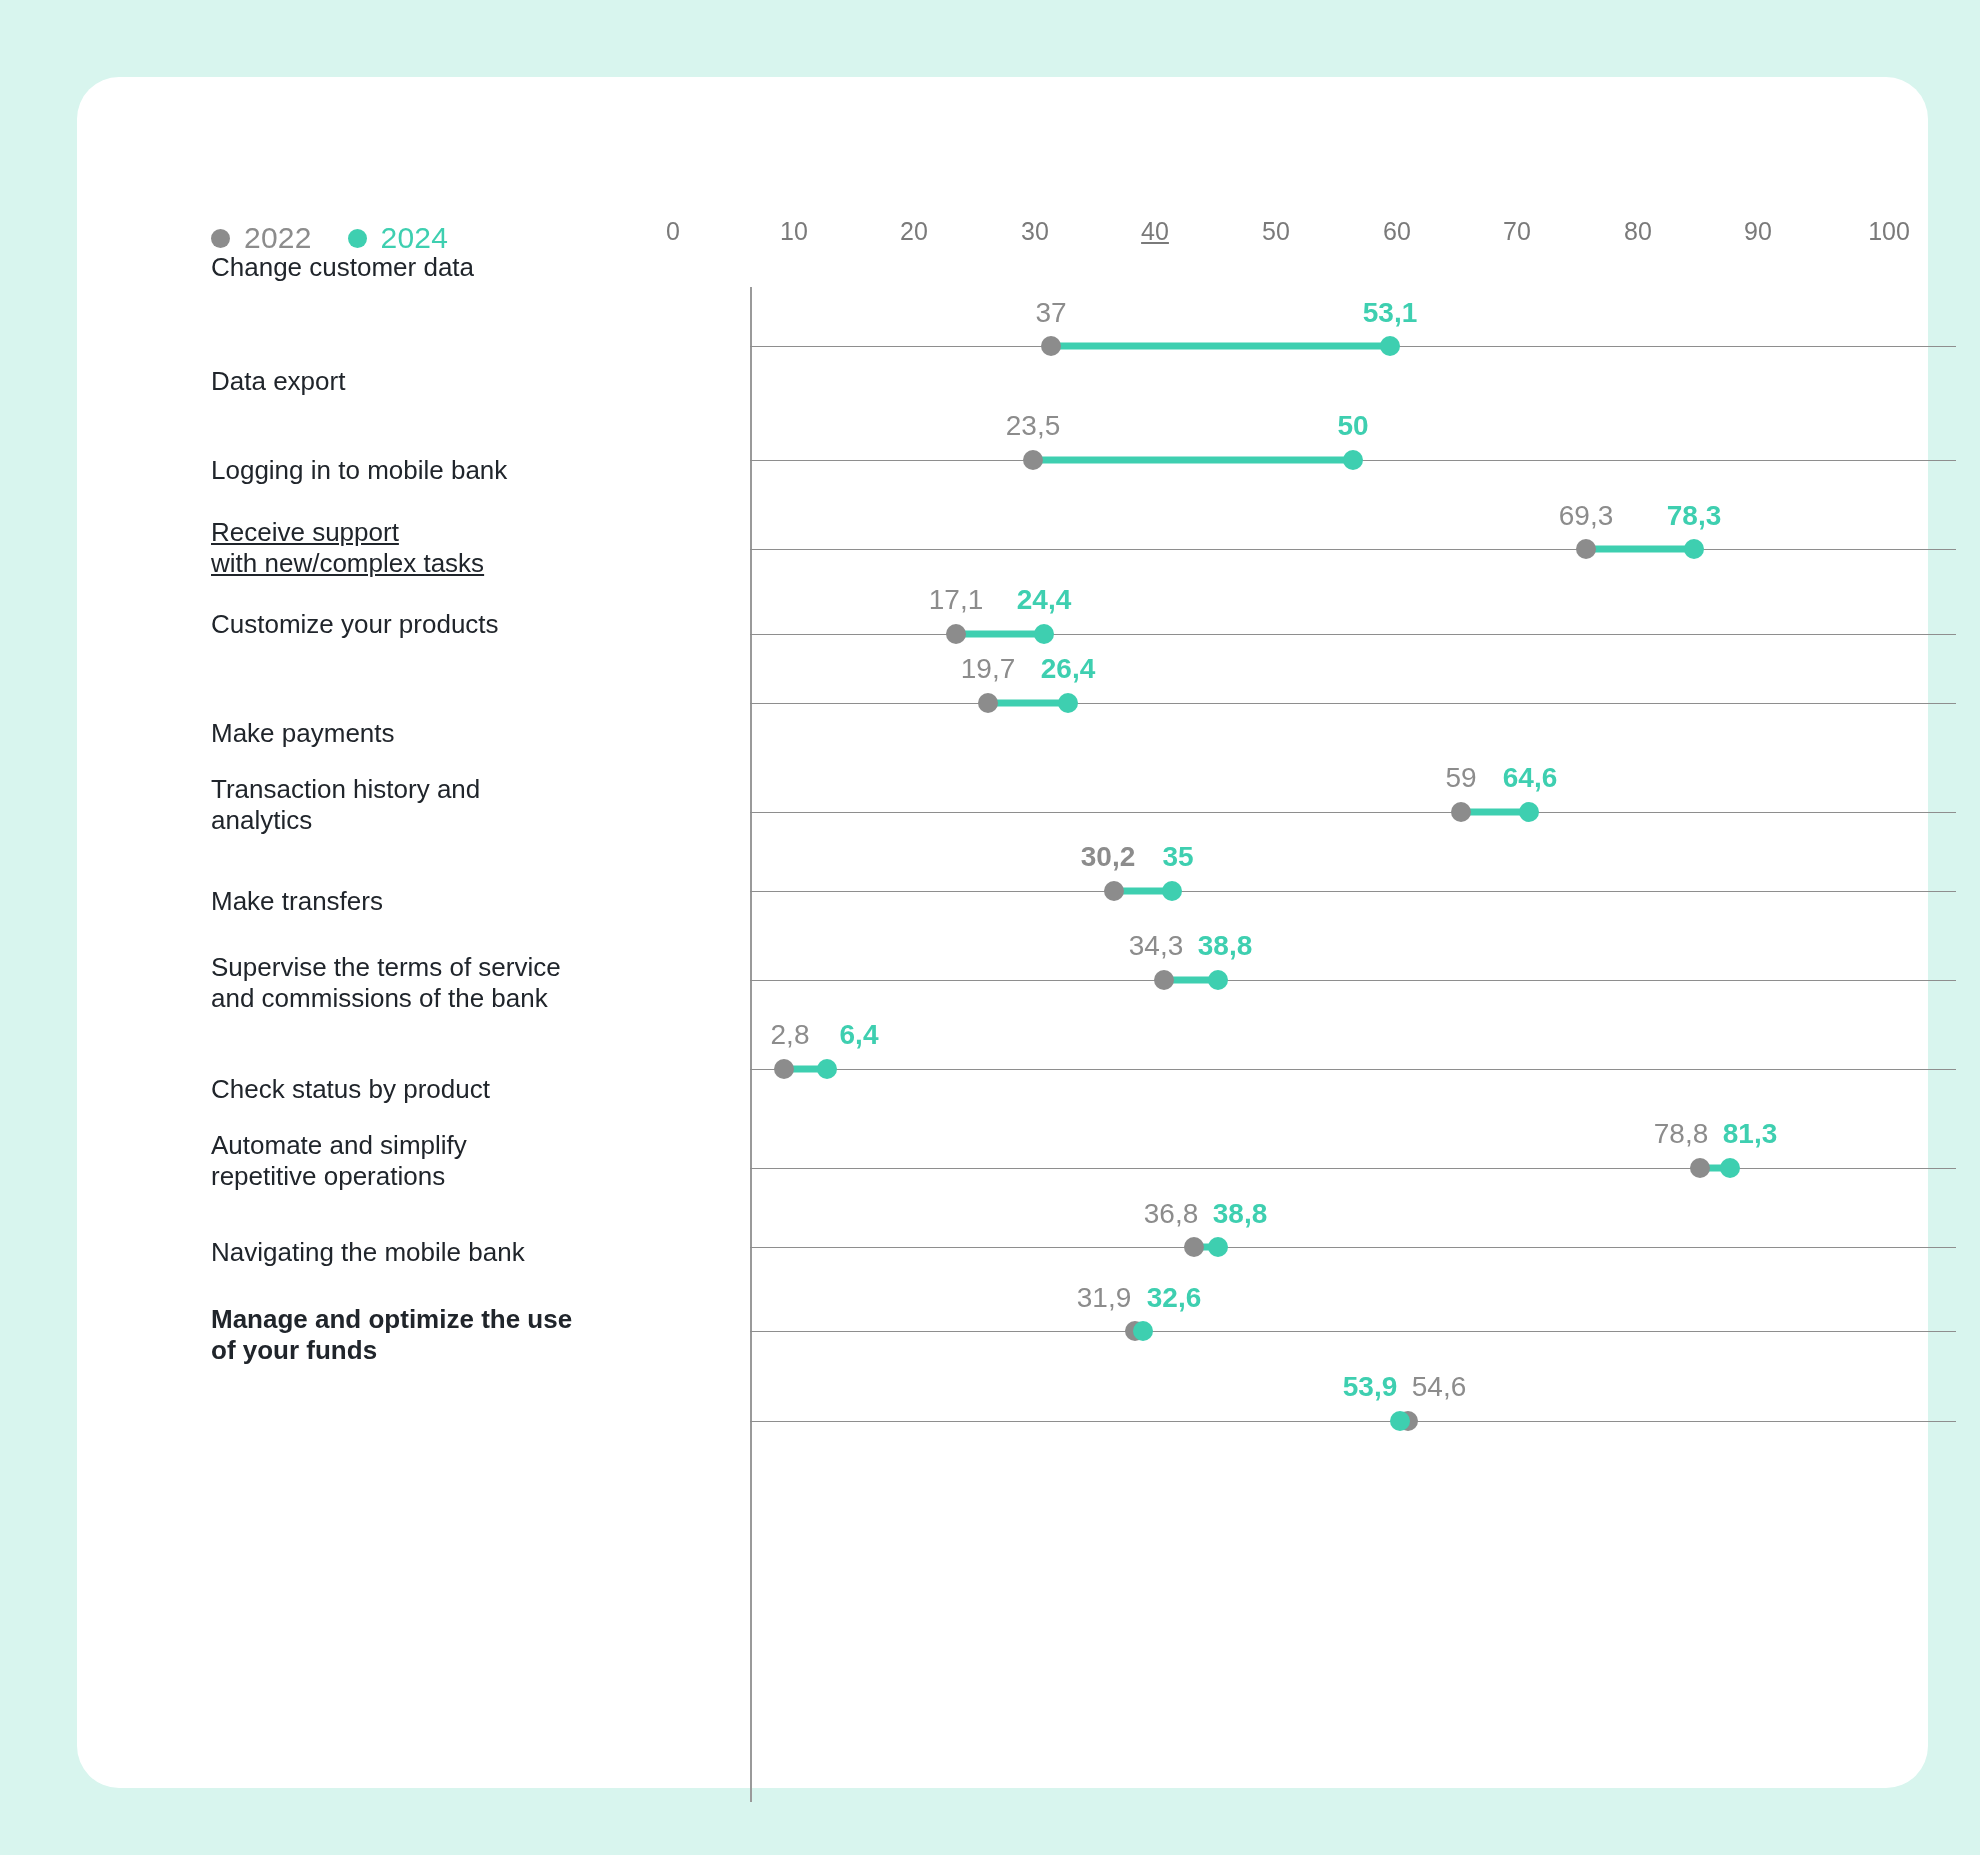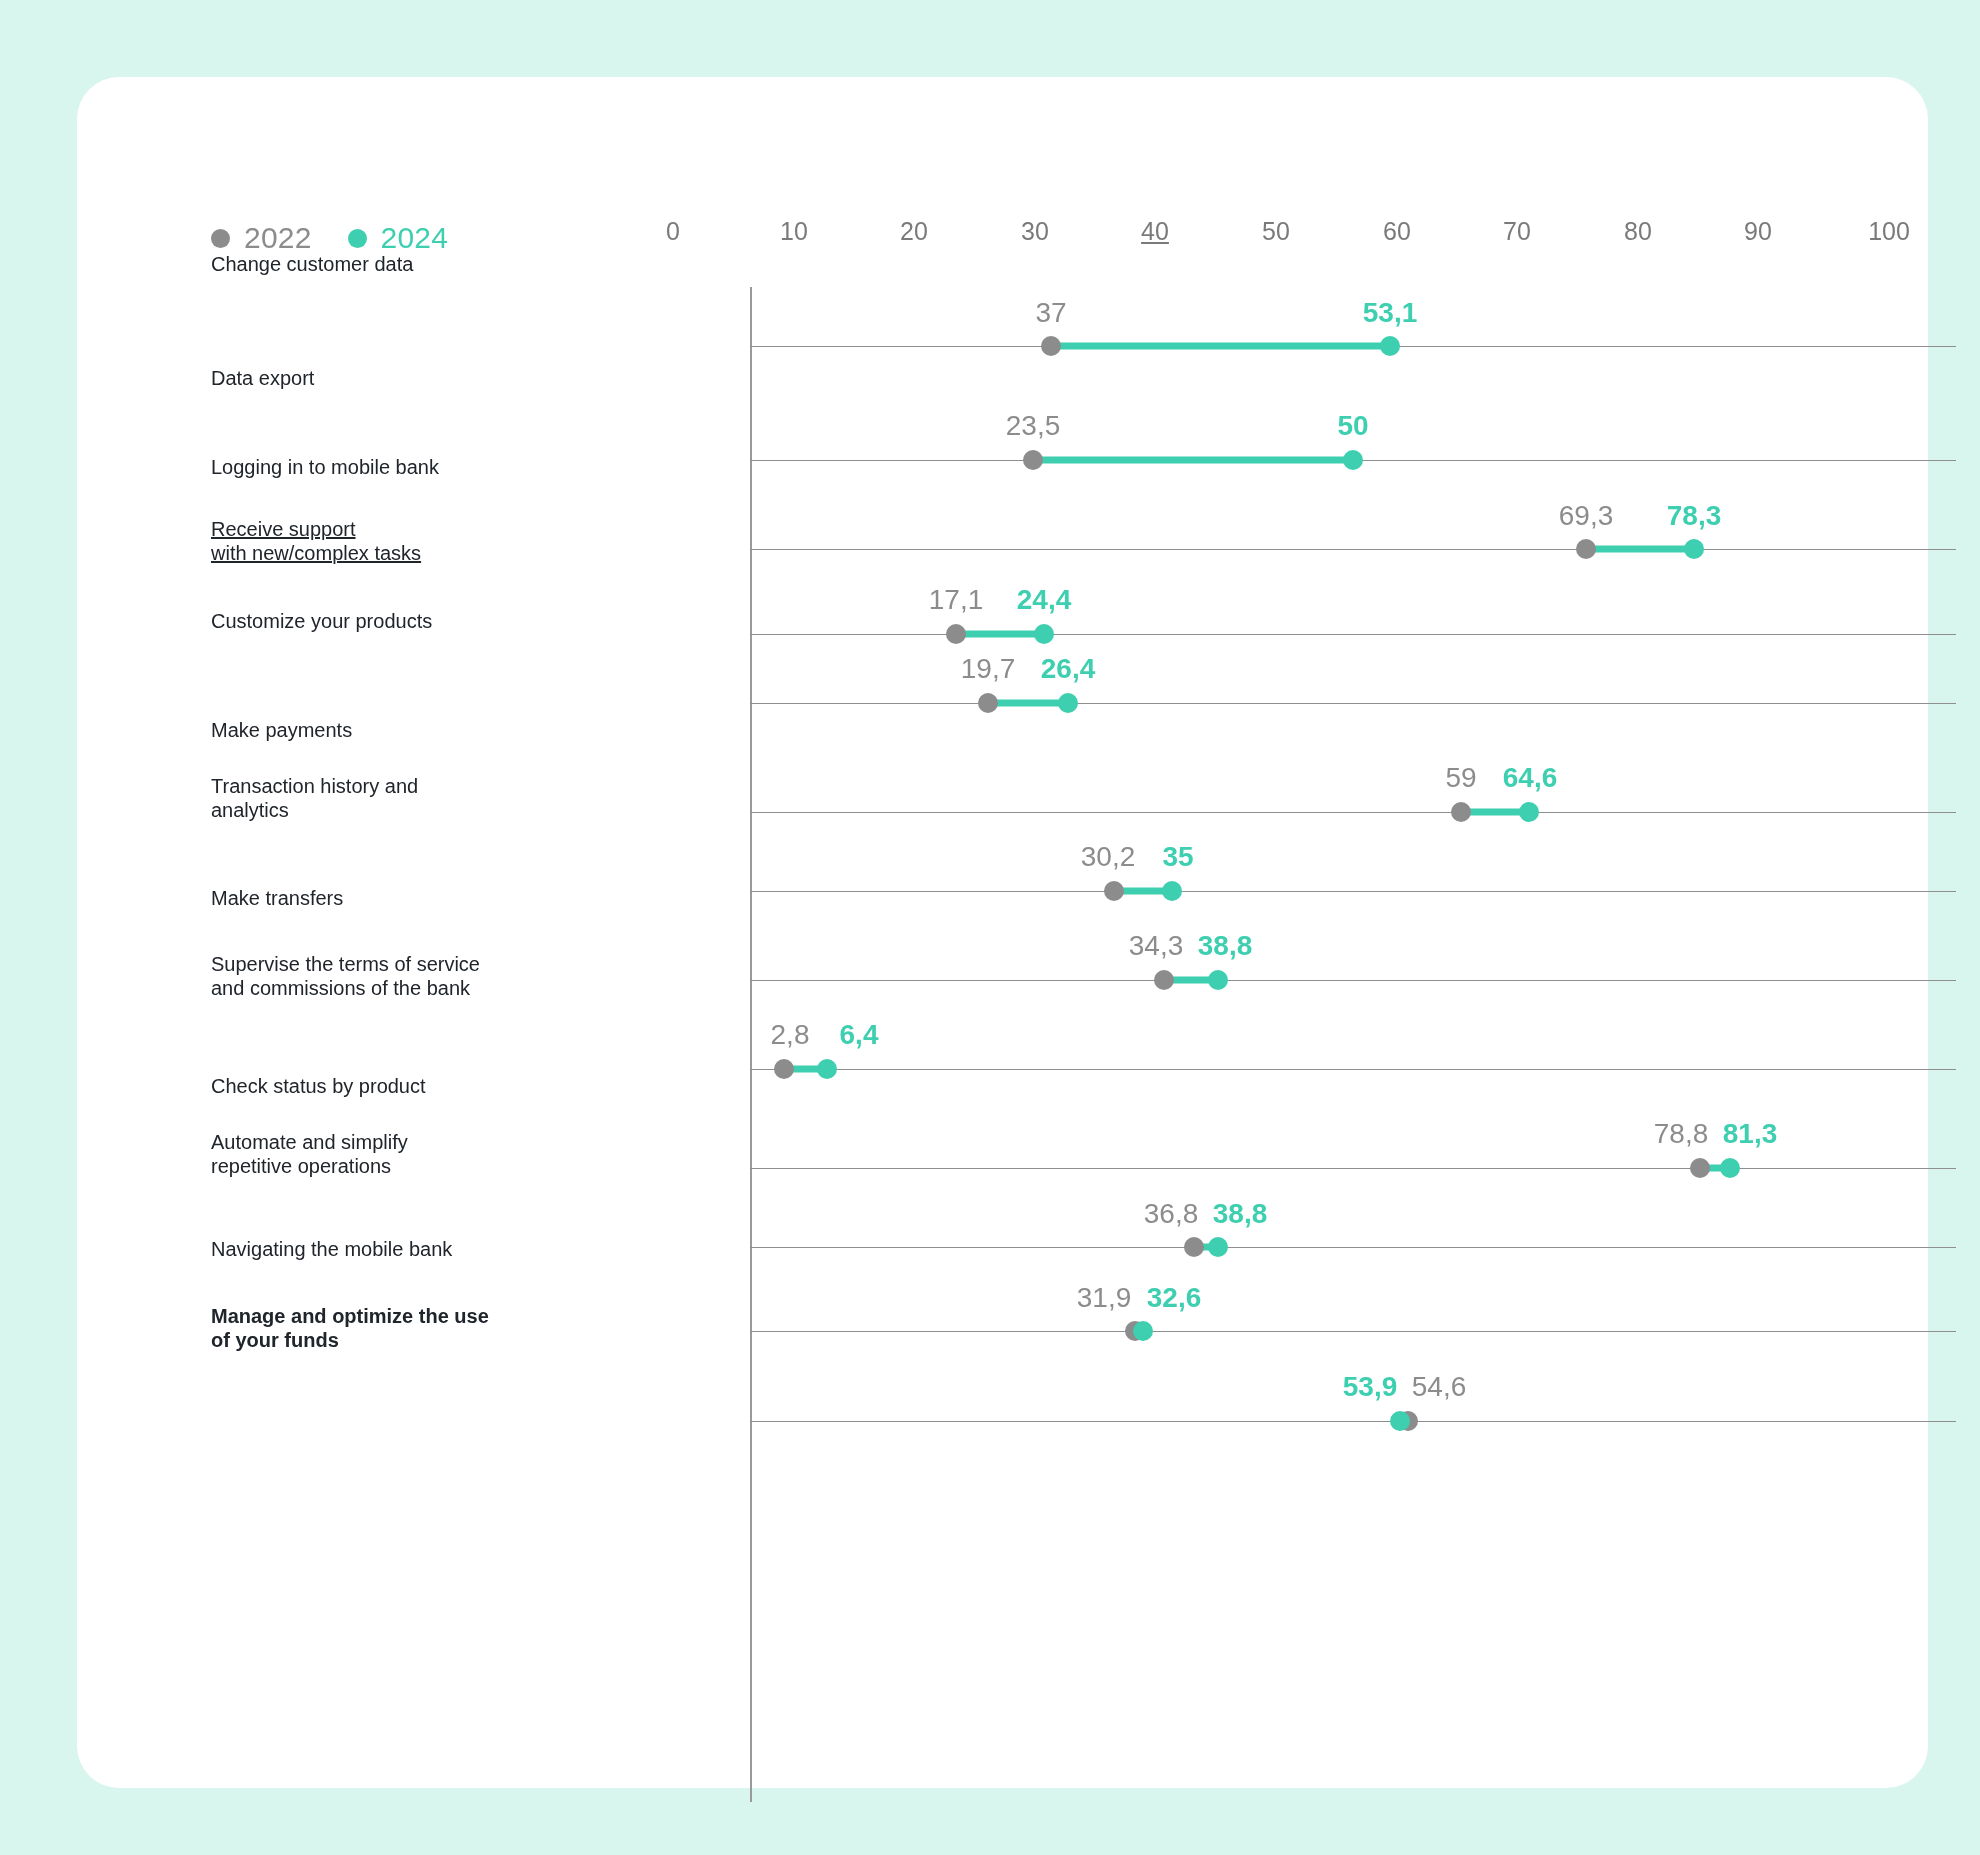--- a/index.html
+++ b/index.html
@@ -105,21 +105,21 @@
     white-space: nowrap;
   }
   .val-2022 { color: #8c8c8c; }
   .val-2024 { color: #3ecfb0; font-weight: 600; }
 
   
   .cat-label {
     position: absolute;
     left: 134px;
     width: 515px;
-    font-size: 20px;
+    font-size: 26px;
     color: #20252b;
     line-height: 1.2;
     white-space: pre-line;
   }
 </style>
 </head>
 <body>
 
 <div id="page">
   <div id="card">
@@ -205,21 +205,21 @@
         <div class="row-line" style="top: 525px;"></div>
         <div class="connector" style="background: rgb(62, 207, 176); left: 711px; width: 68px; top: 525px;"></div>
         <div class="dot" style="background: rgb(140, 140, 140); left: 711px; top: 525px;"></div>
         <div class="dot" style="background: rgb(62, 207, 176); left: 779px; top: 525px;"></div>
         <div class="val-label val-2022" style="left: 711px; top: 507px;">59</div>
         <div class="val-label val-2024" style="left: 780px; top: 507px;">64,6</div>
         <div class="row-line" style="top: 604px;"></div>
         <div class="connector" style="background: rgb(62, 207, 176); left: 364px; width: 58px; top: 604px;"></div>
         <div class="dot" style="background: rgb(140, 140, 140); left: 364px; top: 604px;"></div>
         <div class="dot" style="background: rgb(62, 207, 176); left: 422px; top: 604px;"></div>
-        <div class="val-label val-2022" style="left: 358px; top: 586px;">30,2</div>
+        <div class="val-label val-2022" style="left: 358px; top: 586px; font-weight: bold;">30,2</div>
         <div class="val-label val-2024" style="left: 428px; top: 586px;">35</div>
         <div class="row-line" style="top: 693px;"></div>
         <div class="connector" style="background: rgb(62, 207, 176); left: 414px; width: 54px; top: 693px;"></div>
         <div class="dot" style="background: rgb(140, 140, 140); left: 414px; top: 693px;"></div>
         <div class="dot" style="background: rgb(62, 207, 176); left: 468px; top: 693px;"></div>
         <div class="val-label val-2022" style="left: 406px; top: 675px;">34,3</div>
         <div class="val-label val-2024" style="left: 475px; top: 675px;">38,8</div>
         <div class="row-line" style="top: 782px;"></div>
         <div class="connector" style="background: rgb(62, 207, 176); left: 34px; width: 43px; top: 782px;"></div>
         <div class="dot" style="background: rgb(140, 140, 140); left: 34px; top: 782px;"></div>

